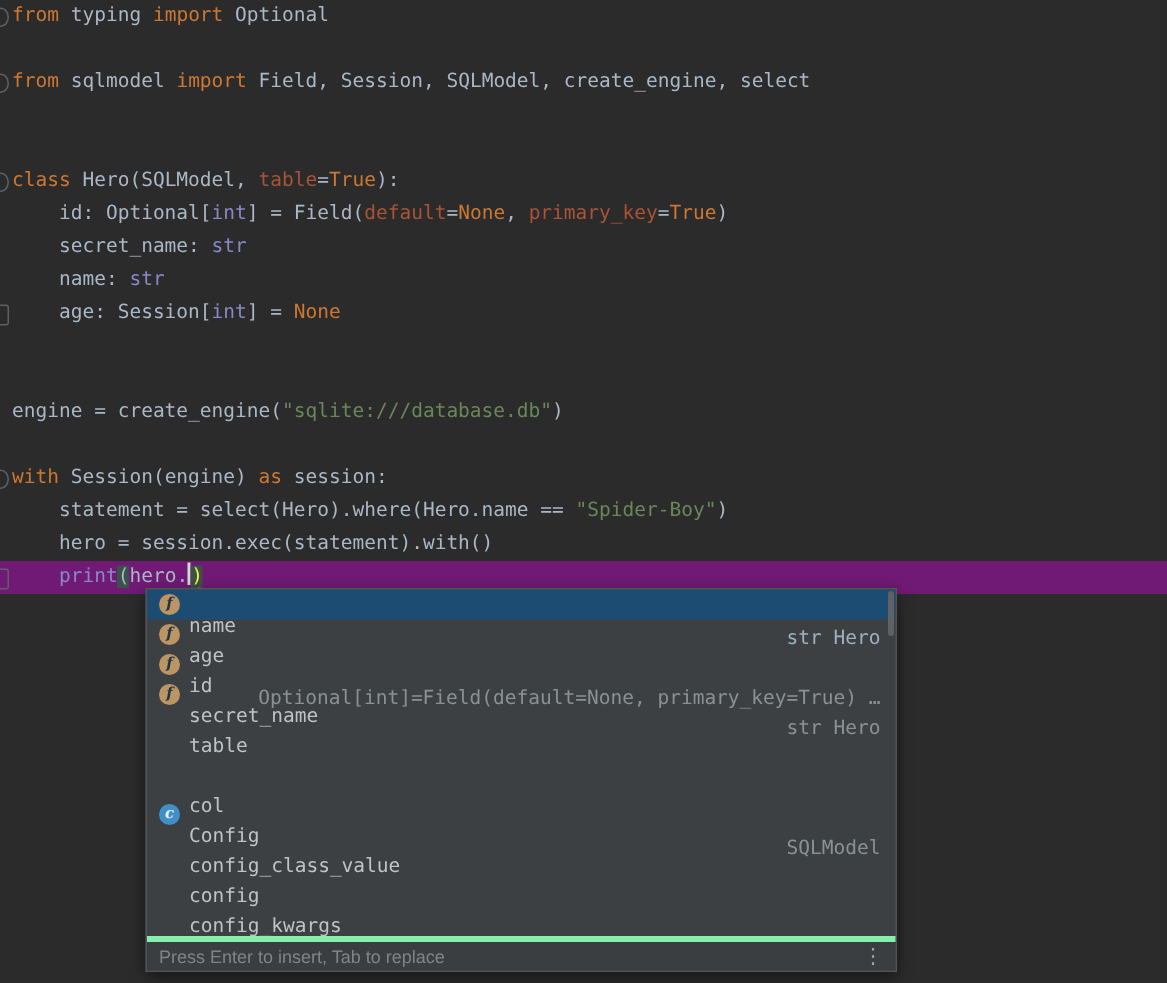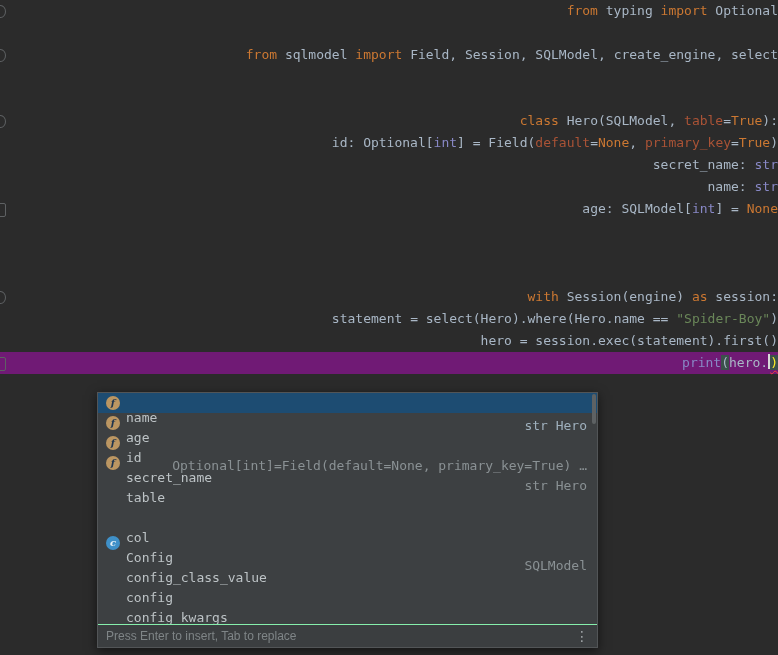--- a/index.html
+++ b/index.html
@@ -1,20 +1,20 @@
 <!DOCTYPE html>
 <html><head>
 <meta charset="utf-8">
 <style>
   html,body{margin:0;padding:0;background:#2b2b2b;}
   body{width:778px;height:655px;overflow:hidden;position:relative;
        font-family:"DejaVu Sans Mono",monospace;-webkit-font-smoothing:antialiased;}
 
   
-  #editor{position:absolute;inset:0;font-size:13px;color:#a9b7c6;text-align:right;}
+  #editor{position:absolute;inset:0;font-size:13px;color:#a9b7c6;}
   .line{height:22px;line-height:22px;white-space:pre;padding-left:8px;position:relative;}
   .line.cur{background:#701a75;}
   .tk-p{color:#a9b7c6;}
   .tk-k{color:#cc7832;}
   .tk-s{color:#6a8759;}
   .tk-b{color:#8888c6;}
   .tk-a{color:#aa5336;}
   .tk-po{background:#3b514b;color:#a9b7c6;}
   .tk-pc{background:#3b514b;color:#ffef28;
          text-decoration:underline wavy #fb3b3b;text-decoration-thickness:1px;text-underline-offset:3px;}
@@ -33,45 +33,46 @@
   .row .ic{flex:0 0 14px;width:14px;height:14px;border-radius:50%;margin-right:6px;
            font:italic bold 10px/14px "DejaVu Serif",serif;text-align:center;}
   .ic.field{background:#bb9662;color:#20354d;}
   .ic.class{background:#3f90c8;color:#eaf3f8;}
   .ic.none{background:transparent;}
   .row .lbl{white-space:pre;margin-top:28px;}
   .row .tail{margin-left:auto;color:#8a9194;white-space:pre;padding-left:12px;margin-top:44px;}
   .row.sel .tail{color:#9fb0bd;}
   #popup-scroll{position:absolute;right:1px;top:1px;width:4px;height:30px;border-radius:2px;background:#5e6264;}
   #popup-hint{position:absolute;left:0;right:0;bottom:0;height:23px;box-sizing:border-box;
-              background:#3b3e40;border-top:1px solid #86efac;display:flex;align-items:center;
+              background:#3b3e40;border-top:4px solid #86efac;display:flex;align-items:center;
               font-family:"Liberation Sans",sans-serif;font-size:12px;color:#7f8587;padding:0 8px;}
   #popup-more{margin-left:auto;color:#a0a5a8;font-size:14px;line-height:14px;cursor:pointer;
               font-family:"DejaVu Sans",sans-serif;}
 </style>
 </head>
 <body>
 
 <div id="editor">
     <div class="line"><span class="g-arc"></span><span class="tk-k">from</span><span class="tk-p"> typing </span><span class="tk-k">import</span><span class="tk-p"> Optional</span></div>
     <div class="line"></div>
     <div class="line"><span class="g-arc"></span><span class="tk-k">from</span><span class="tk-p"> sqlmodel </span><span class="tk-k">import</span><span class="tk-p"> Field, Session, SQLModel, create_engine, select</span></div>
     <div class="line"></div>
     <div class="line"></div>
     <div class="line"><span class="g-arc"></span><span class="tk-k">class</span><span class="tk-p"> Hero(SQLModel, </span><span class="tk-a">table</span><span class="tk-p">=</span><span class="tk-k">True</span><span class="tk-p">):</span></div>
     <div class="line"><span class="tk-p">    id: Optional[</span><span class="tk-b">int</span><span class="tk-p">] = Field(</span><span class="tk-a">default</span><span class="tk-p">=</span><span class="tk-k">None</span><span class="tk-p">, </span><span class="tk-a">primary_key</span><span class="tk-p">=</span><span class="tk-k">True</span><span class="tk-p">)</span></div>
     <div class="line"><span class="tk-p">    secret_name: </span><span class="tk-b">str</span></div>
     <div class="line"><span class="tk-p">    name: </span><span class="tk-b">str</span></div>
-    <div class="line"><span class="g-sq"></span><span class="tk-p">    age: SQLModel[</span><span class="tk-b">int</span><span class="tk-p">] = </span><span class="tk-k">None</span></div>
+    <div class="line"><span class="g-sq"></span><span class="tk-p">    age: Session[</span><span class="tk-b">int</span><span class="tk-p">] = </span><span class="tk-k">None</span></div>
     <div class="line"></div>
     <div class="line"></div>
+    <div class="line"><span class="tk-p">engine = create_engine(</span><span class="tk-s">"sqlite:///database.db"</span><span class="tk-p">)</span></div>
     <div class="line"></div>
     <div class="line"><span class="g-arc"></span><span class="tk-k">with</span><span class="tk-p"> Session(engine) </span><span class="tk-k">as</span><span class="tk-p"> session:</span></div>
     <div class="line"><span class="tk-p">    statement = select(Hero).where(Hero.name == </span><span class="tk-s">"Spider-Boy"</span><span class="tk-p">)</span></div>
-    <div class="line"><span class="tk-p">    hero = session.exec(statement).first()</span></div>
+    <div class="line"><span class="tk-p">    hero = session.exec(statement).with()</span></div>
     <div class="line cur"><span class="g-sq"></span><span class="tk-p">    </span><span class="tk-b">print</span><span class="tk-po">(</span><span class="tk-p">hero.</span><span class="caret"></span><span class="tk-pc">)</span></div>
   </div>
 
 <div id="popup">
   <div id="popup-list">
       <div class="row sel">
         <span class="ic field">f</span>
         <span class="lbl">name</span>
         <span class="tail">str Hero</span>
       </div>

